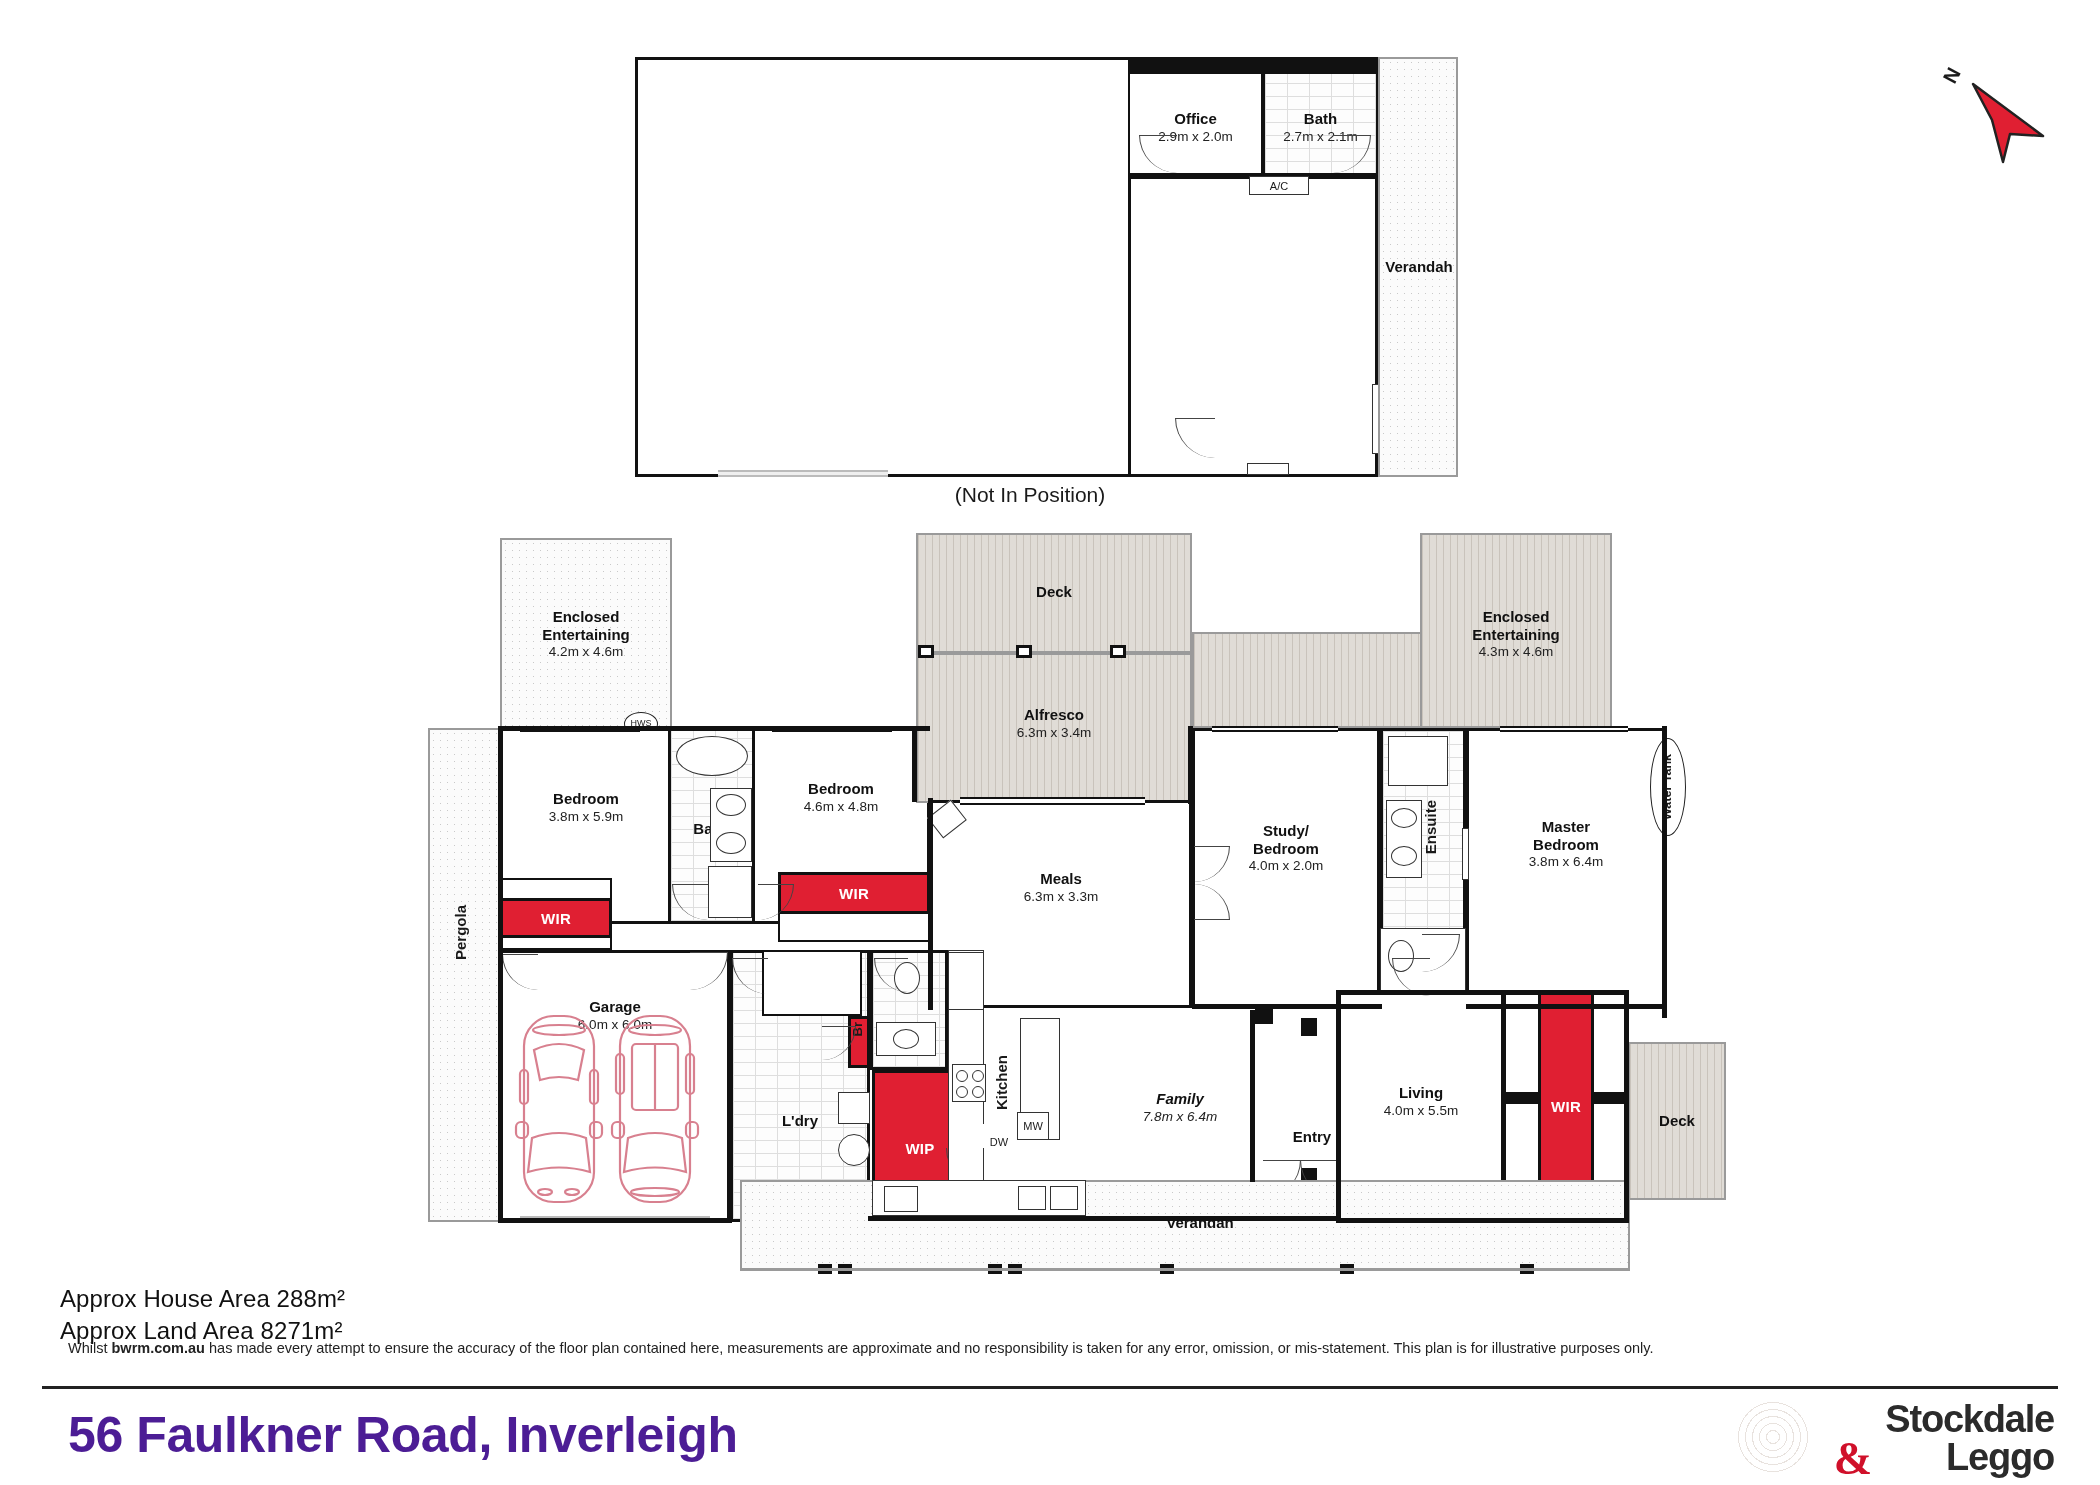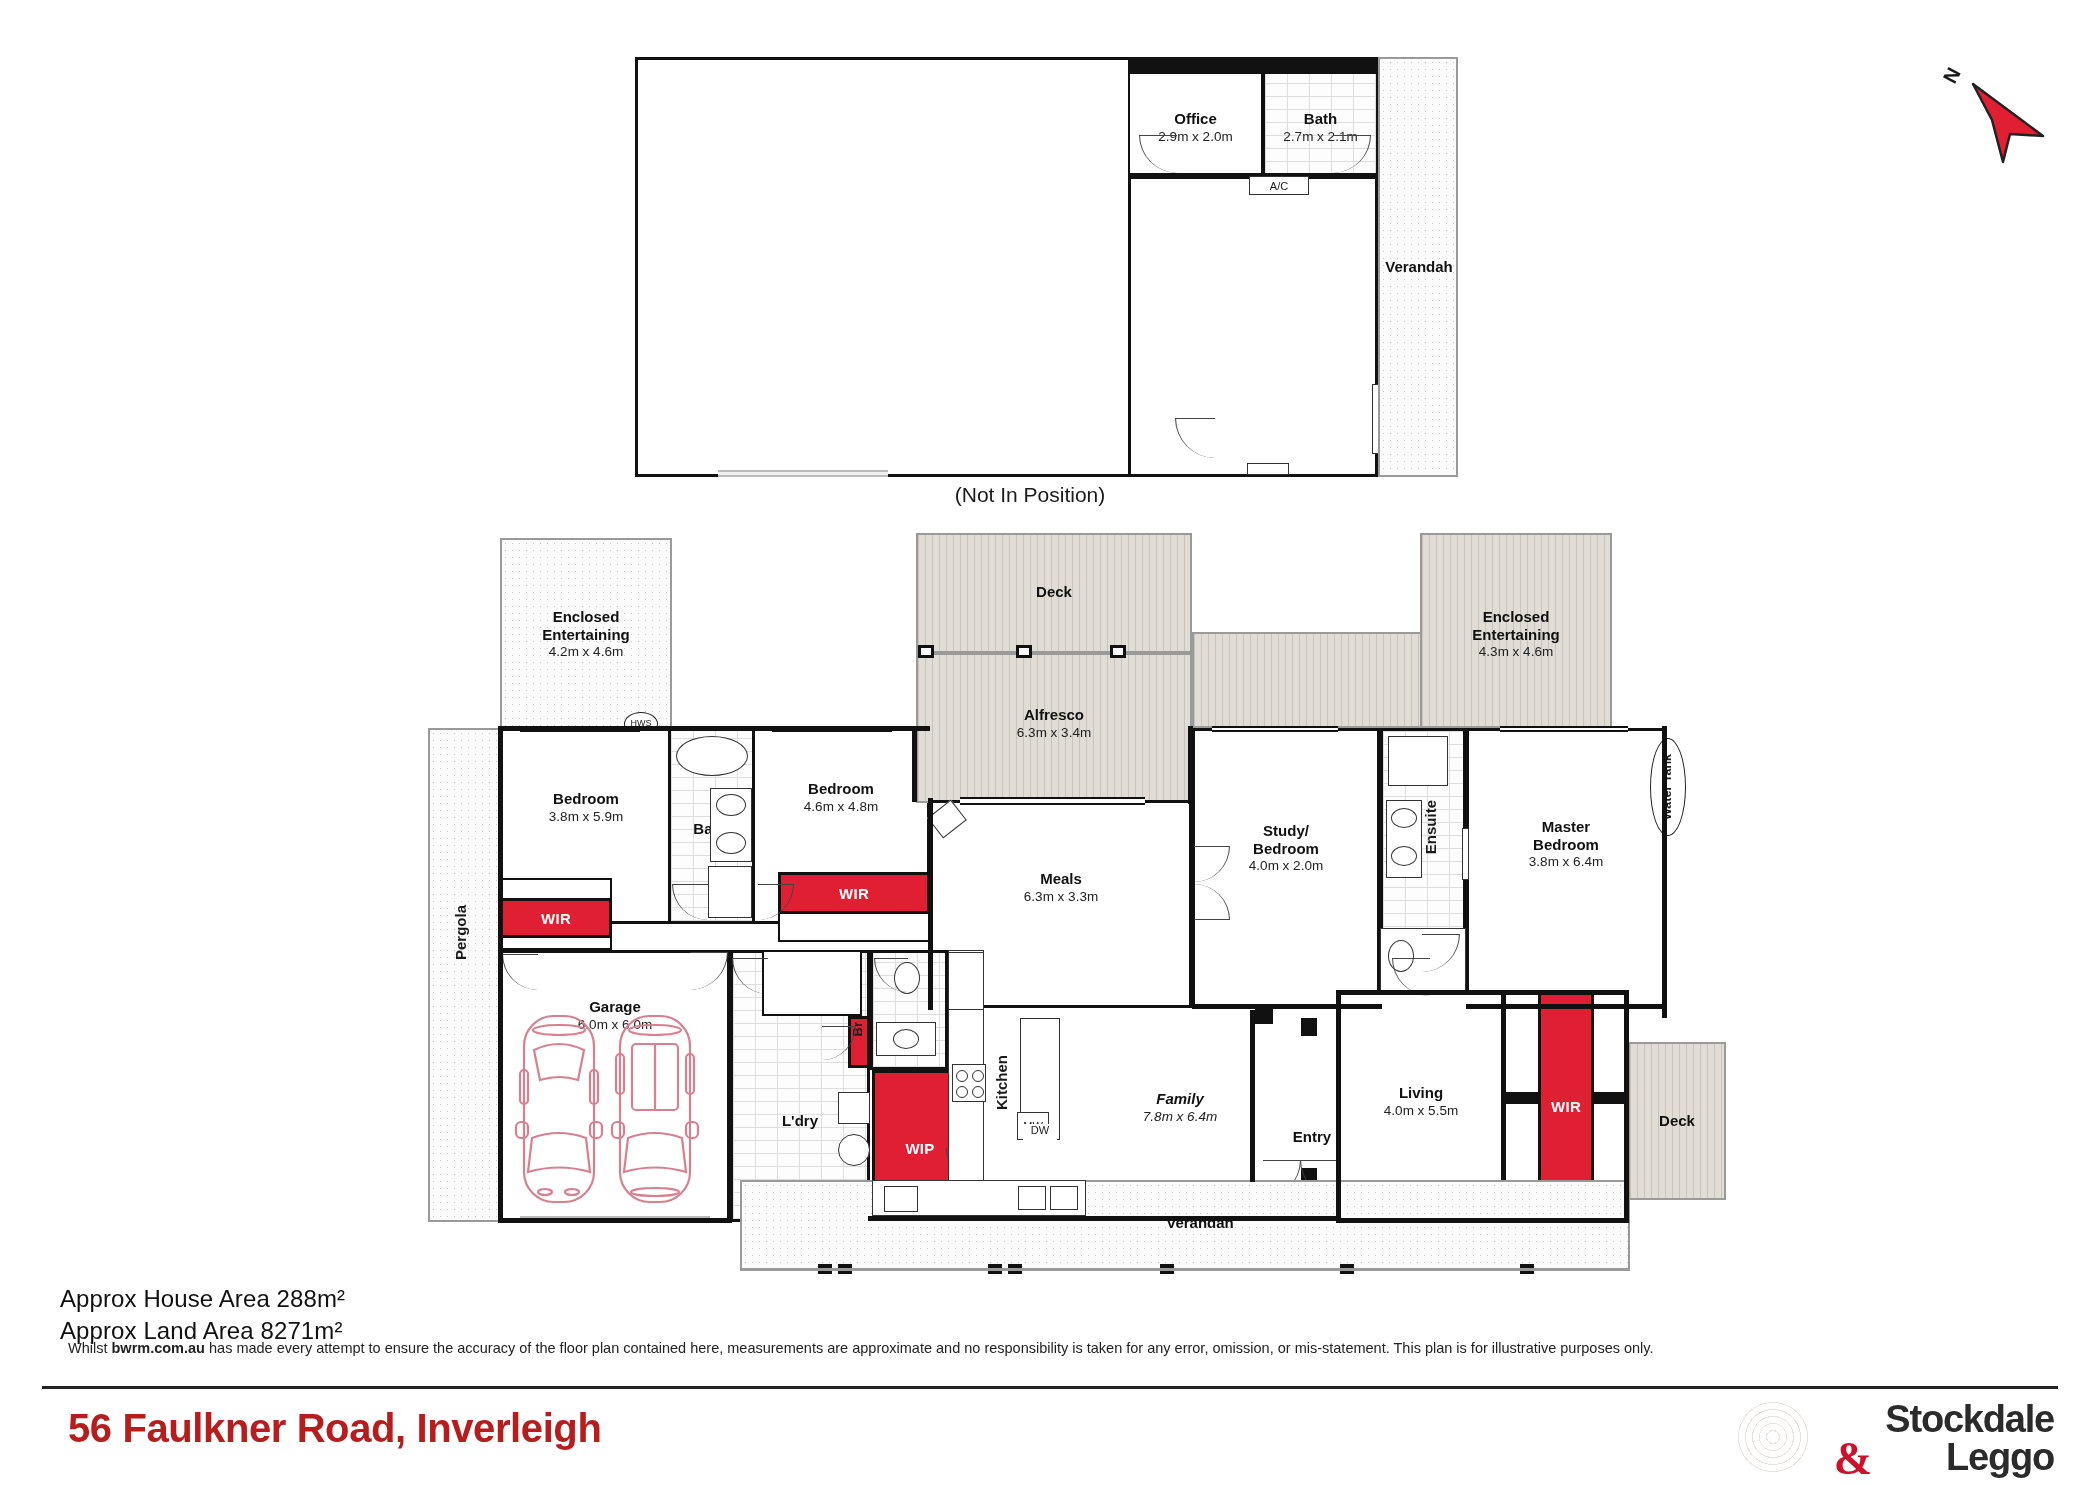--- a/index.html
+++ b/index.html
@@ -61,21 +61,21 @@
   .areas { position:absolute; left:60px; top:1283px; }
   .areas div { font-size:24px; color:#111; letter-spacing:.1px; line-height:1.32; }
   .disclaimer {
     position:absolute; left:68px; top:1340px; width:1970px;
     font-size:14.5px; color:#222;
   }
   .disclaimer b { font-weight:bold; }
   .rule { position:absolute; left:42px; right:42px; top:1386px; height:3px; background:#222; }
   .address {
     position:absolute; left:68px; top:1406px;
-    font-size:40px; font-weight:bold; letter-spacing:-.4px; color:#b91c1c;
+    font-size:50px; font-weight:bold; letter-spacing:-.4px; color:#4c1d95;
   }
   .brand { position:absolute; right:40px; top:1396px; width:320px; height:82px; }
   .brand .s1 { position:absolute; right:6px; top:2px; font-size:38px; font-weight:bold; color:#2b2b2b; letter-spacing:-1.2px; }
   .brand .s2 { position:absolute; right:6px; top:40px; font-size:38px; font-weight:bold; color:#2b2b2b; letter-spacing:-1.2px; }
   .brand .amp { position:absolute; right:188px; top:36px; font-size:46px; font-weight:bold; color:#d0102a; font-family:"Liberation Serif", serif; }
   .brand .globe {
     position:absolute; left:-6px; top:2px; width:78px; height:78px; border-radius:50%;
     background:
       repeating-radial-gradient(circle at 50% 50%, rgba(210,200,190,.0) 0 6px, rgba(200,186,176,.55) 6px 7px);
     opacity:.75;
@@ -385,21 +385,21 @@
   <div class="wall" style="left:818px; top:1264px; width:14px; height:10px;"></div>
   <div class="wall" style="left:838px; top:1264px; width:14px; height:10px;"></div>
   <div class="wall" style="left:988px; top:1264px; width:14px; height:10px;"></div>
   <div class="wall" style="left:1008px; top:1264px; width:14px; height:10px;"></div>
   <div class="wall" style="left:1160px; top:1264px; width:14px; height:10px;"></div>
   <div class="wall" style="left:1340px; top:1264px; width:14px; height:10px;"></div>
   <div class="wall" style="left:1520px; top:1264px; width:14px; height:10px;"></div>
   <div class="wall" style="left:740px; top:1268px; width:890px; height:3px; background:#9a9a9a;"></div>
 
   <div class="fixture" style="left:872px; top:1180px; width:214px; height:36px;"></div>
-  <div class="fixture" style="left:982px; top:1124px; width:34px; height:24px; border:none; display:flex; align-items:flex-start; justify-content:center;margin-left:41px;">
+  <div class="fixture" style="left:982px; top:1124px; width:34px; height:24px; border:none; display:flex; align-items:flex-end; justify-content:center;">
     <span class="tiny">DW</span>
   </div>
   <div class="fixture" style="left:1018px; top:1186px; width:28px; height:24px;"></div>
   <div class="fixture" style="left:1050px; top:1186px; width:28px; height:24px;"></div>
   <div class="fixture" style="left:884px; top:1186px; width:34px; height:26px;"></div>
 
   <div class="wall" style="left:500px; top:726px; width:430px; height:5px;"></div>
   <div class="wall" style="left:498px; top:726px; width:5px; height:496px;"></div>
   <div class="wall" style="left:498px; top:1218px; width:234px; height:5px;"></div>
   <div class="wall" style="left:1662px; top:726px; width:5px; height:292px;"></div>

